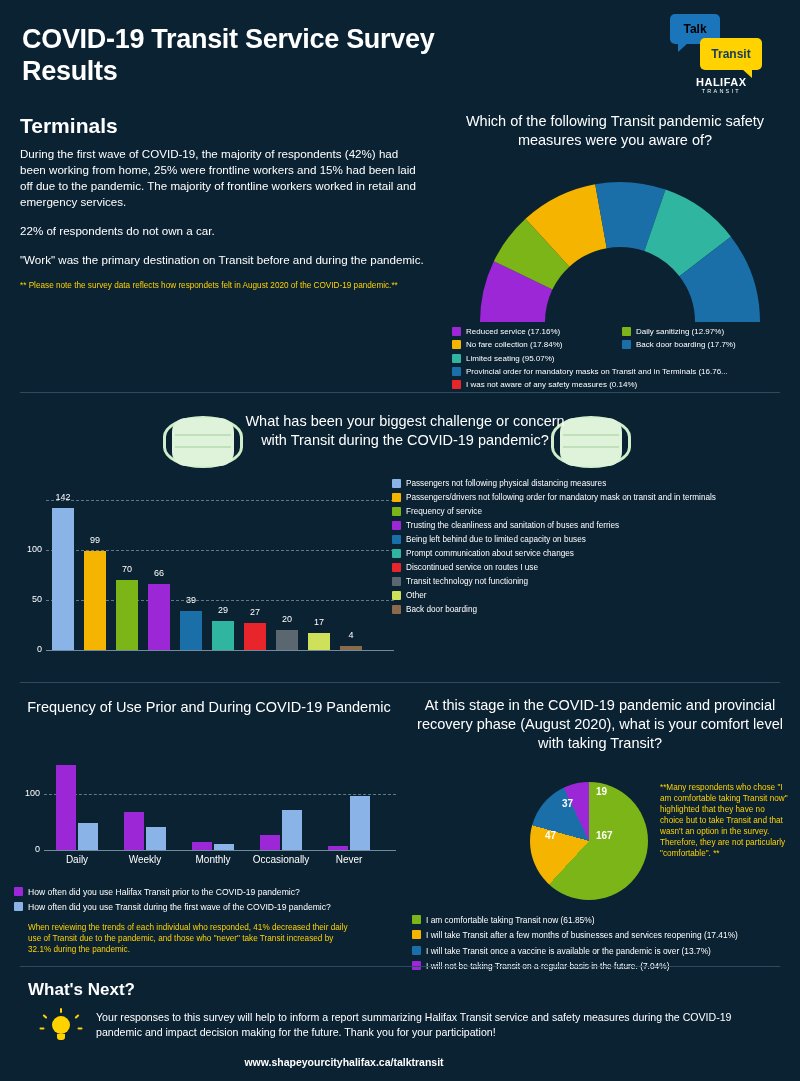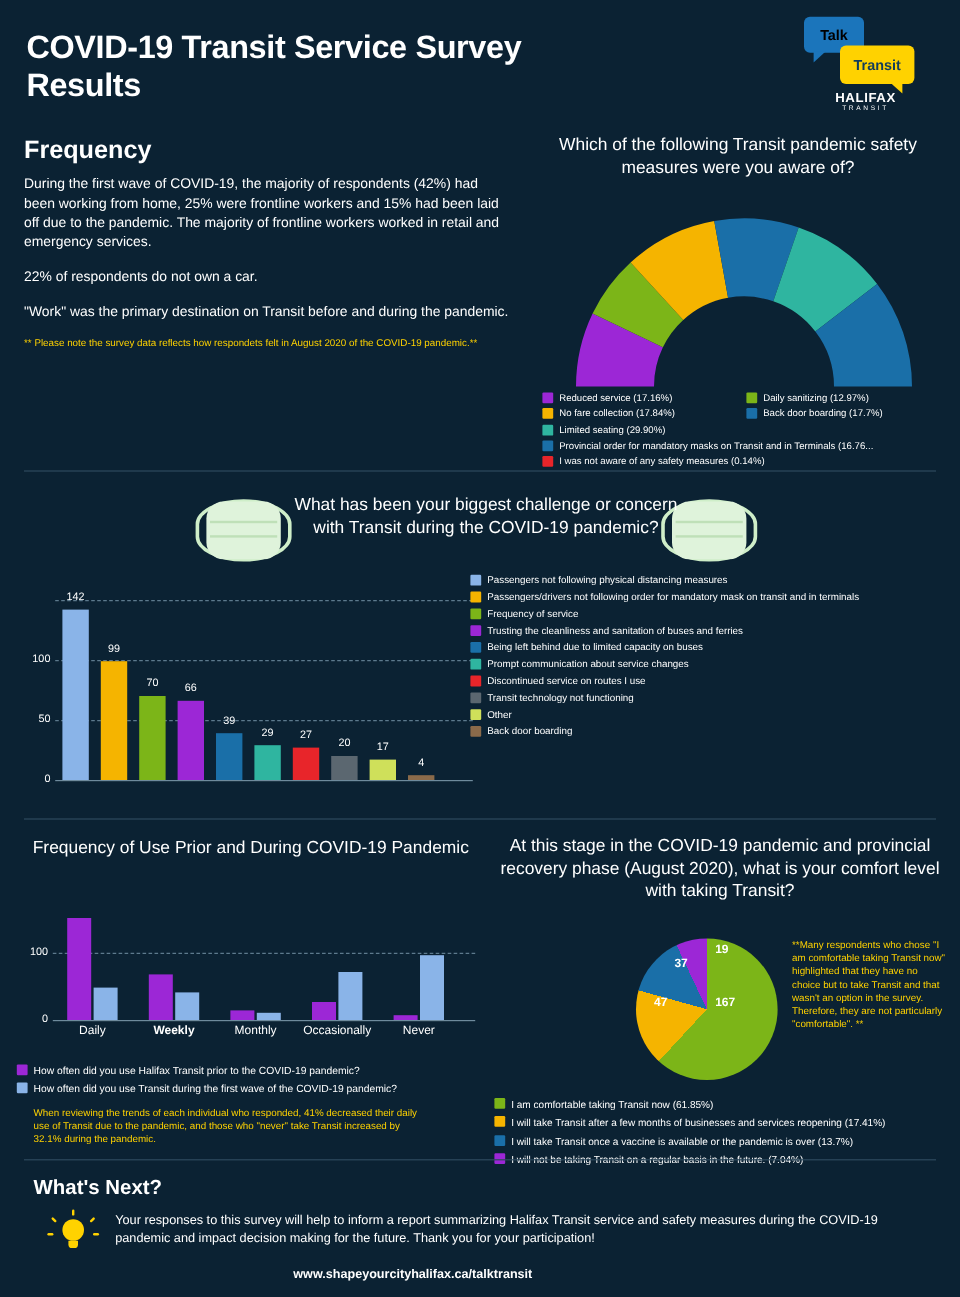--- a/index.html
+++ b/index.html
@@ -110,21 +110,21 @@
           <span>Transit</span>
         </div>
       <div class="halifax">
         <span>HALIFAX</span>
         <small>TRANSIT</small>
       </div>
     </div>
   </div>
 
   <div class="sec-highlights">
-    <div class="h-title">Frequency</div>
+    <div class="h-title">Terminals</div>
     <div class="h-body">
       <p> During the first wave of COVID-19, the majority of respondents (42%) had been working from home, 25% were frontline workers and 15% had been laid off due to the pandemic. The majority of frontline workers worked in retail and emergency services.</p>
       <p>22% of respondents do not own a car.</p>
       <p>"Work" was the primary destination on Transit before and during the pandemic.</p>
       <div class="h-note">** Please note the survey data reflects how respondets felt in August 2020 of the COVID-19 pandemic.**</div>
     </div>
 
     <div class="donut-title">Which of the following Transit pandemic safety measures were you aware of?</div>
     <div class="donut-wrap">
       <svg width="300" height="150" viewBox="0 0 300 150">
@@ -156,21 +156,21 @@
             <span>No fare collection (17.84%)</span>
           </div>
         <div class="lg-col">
             <span class="sw" style="background:#1a6fa8"></span>
             <span>Back door boarding (17.7%)</span>
           </div>
       </div>
       <div class="lg-row">
         <div class="lg-col">
             <span class="sw" style="background:#2fb5a0"></span>
-            <span>Limited seating (29.90%)</span>
+            <span>Limited seating (95.07%)</span>
           </div>
       </div>
       <div class="lg-row">
         <div class="lg-col" style="width:100%">
             <span class="sw" style="background:#1a6fa8"></span>
             <span>Provincial order for mandatory masks on Transit and in Terminals (16.76...</span>
           </div>
       </div>
       <div class="lg-row">
         <div class="lg-col" style="width:100%">
@@ -294,21 +294,21 @@
       <div class="ytick" style="top:36px;left:0;width:26px;">100</div>
       <div class="ytick" style="top:92px;left:0;width:26px;">0</div>
       <div style="position:absolute;left:30px;top:98px;width:352px;height:1px;background:#6f8b9d;"></div>
 
       <div class="bar" style="left:42px; width:20px;height:85px;top:13px;background:#9c27d6;"></div>
       <div class="bar" style="left:64px; width:20px;height:27px;top:71px;background:#8ab4e8;"></div>
       <div class="flabel" style="left:33px;top:102px;width:60px;">Daily</div>
 
       <div class="bar" style="left:110px;width:20px;height:38px;top:60px;background:#9c27d6;"></div>
       <div class="bar" style="left:132px;width:20px;height:23px;top:75px;background:#8ab4e8;"></div>
-      <div class="flabel" style="left:101px;top:102px;width:60px;font-weight:bold;">Weekly</div>
+      <div class="flabel" style="left:101px;top:102px;width:60px;">Weekly</div>
 
       <div class="bar" style="left:178px;width:20px;height:8px; top:90px;background:#9c27d6;"></div>
       <div class="bar" style="left:200px;width:20px;height:6px; top:92px;background:#8ab4e8;"></div>
       <div class="flabel" style="left:169px;top:102px;width:60px;">Monthly</div>
 
       <div class="bar" style="left:246px;width:20px;height:15px;top:83px;background:#9c27d6;"></div>
       <div class="bar" style="left:268px;width:20px;height:40px;top:58px;background:#8ab4e8;"></div>
       <div class="flabel" style="left:227px;top:102px;width:80px;">Occasionally</div>
 
       <div class="bar" style="left:314px;width:20px;height:4px; top:94px;background:#9c27d6;"></div>

